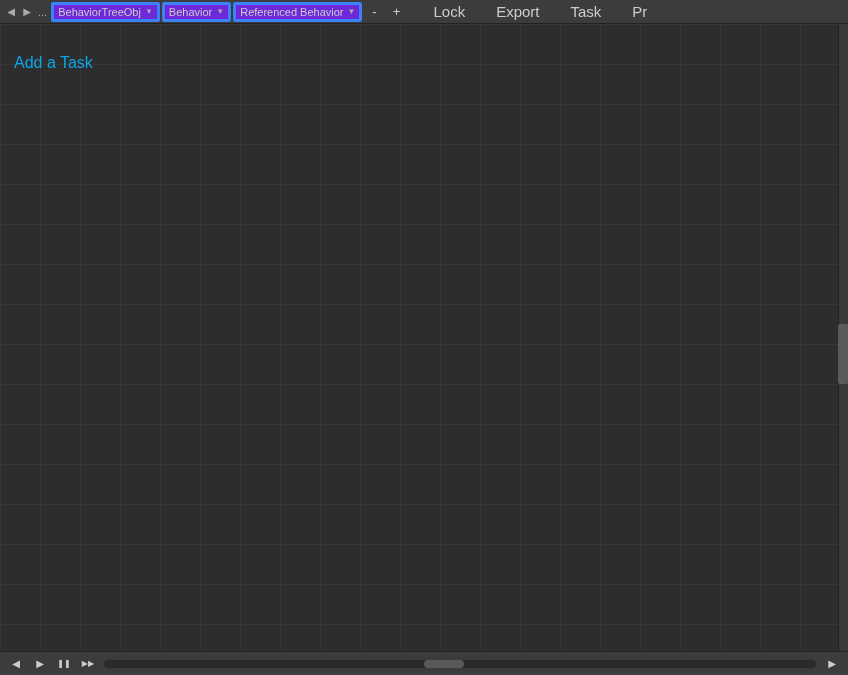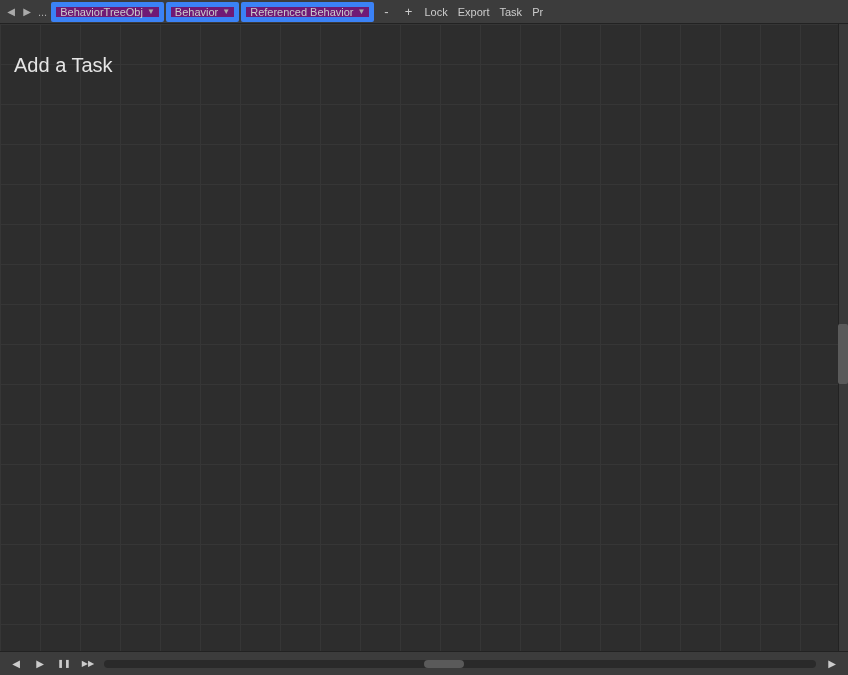--- a/index.html
+++ b/index.html
@@ -29,46 +29,47 @@
       padding: 0 4px;
       gap: 2px;
       flex-shrink: 0;
     }
 
     .toolbar-btn {
       background: none;
       border: none;
       color: #ccc;
       cursor: pointer;
-      font-size: 11px;
+      font-size: 15px;
       padding: 2px 4px;
       display: flex;
       align-items: center;
       height: 20px;
       white-space: nowrap;
+      margin-left: 21px;
     }
 
     .toolbar-arrow {
       width: 14px;
       height: 20px;
       background: none;
       border: none;
       color: #aaa;
       cursor: pointer;
       display: flex;
       align-items: center;
       justify-content: center;
       font-size: 10px;
     }
 
     .toolbar-dropdown {
       display: flex;
       align-items: center;
-      background: #701a75;
-      border: 5px solid #3b82f6;
+      background: #6d28d9;
+      border: 3px solid #3b82f6;
       border-radius: 2px;
       padding: 1px 4px;
       cursor: pointer;
       height: 20px;
       color: #ccc;
       font-size: 11px;
       gap: 4px;
     }
 
     .dropdown-arrow {
@@ -110,22 +111,22 @@
         linear-gradient(to right, #363636 1px, transparent 1px),
         linear-gradient(to bottom, #363636 1px, transparent 1px);
       background-size: 40px 40px;
     }
 
     
     #add-task-label {
       position: absolute;
       top: 30px;
       left: 14px;
-      font-size: 20px;
-      color: #e5e5e5;
+      font-size: 16px;
+      color: #0ea5e9;
       font-weight: normal;
       pointer-events: none;
     }
 
     
     #right-handle {
       position: absolute;
       right: 0;
       top: 0;
       width: 10px;

